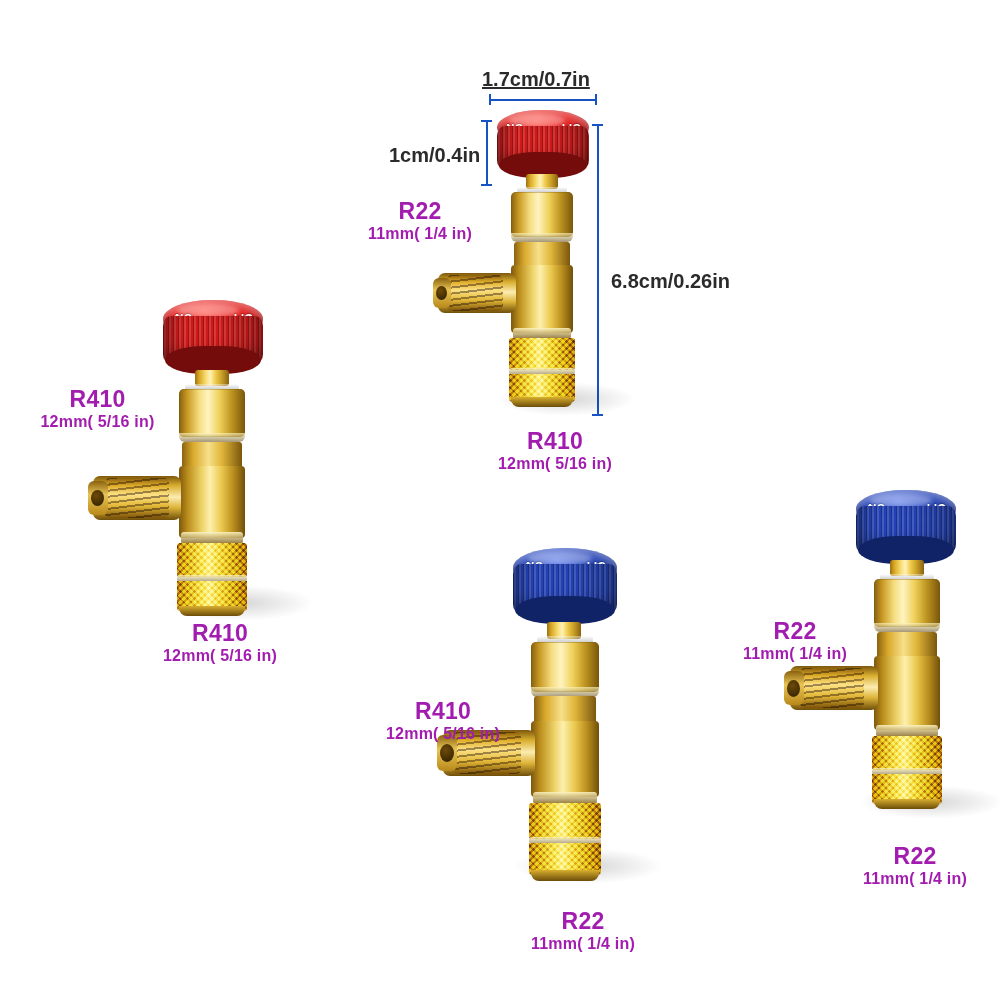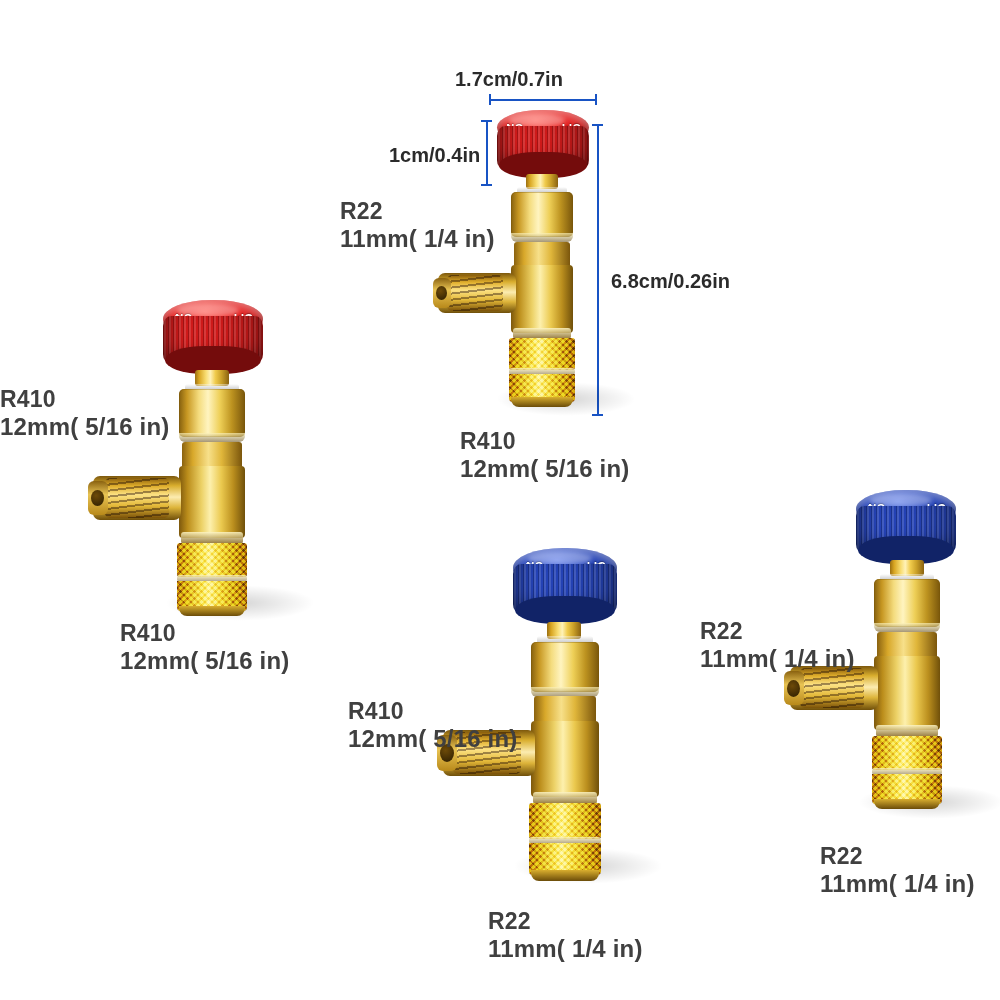--- a/index.html
+++ b/index.html
@@ -8,29 +8,29 @@
     background:#ffffff;
     font-family:"Liberation Sans", sans-serif;
     overflow:hidden;
     position:relative;
   }
   .stage{position:absolute;inset:0;}
 
   
   .label{
     position:absolute;
-    text-align:left;
-    color:#404040;
+    text-align:center;
+    color:#a21caf;
     font-weight:bold;
     line-height:1.18;
     white-space:nowrap;
     letter-spacing:.2px;
   }
   .label .l1{font-size:23px;display:block;}
-  .label .l2{font-size:24px;display:block;}
+  .label .l2{font-size:16px;display:block;}
 
   
   .dim-text{
     position:absolute;
     color:#2b2b2b;
     font-weight:bold;
     font-size:20px;
     white-space:nowrap;
   }
   .dim-h{position:absolute;height:11px;}
@@ -114,21 +114,21 @@
   .shadow{
     position:absolute;border-radius:50%;
     background:radial-gradient(ellipse at center, rgba(0,0,0,.16), rgba(0,0,0,0) 70%);
   }
 </style>
 </head>
 <body>
 
 <div class="stage">
 
-  <div class="dim-text" style="left:455px;top:68px;">1.7cm/0.7in</div>
+  <div class="dim-text" style="left:482px;top:68px;text-decoration:underline;">1.7cm/0.7in</div>
   <div class="dim-h" style="left:489px;top:94px;width:108px;">
     <div class="bar"></div>
       <div class="cap l"></div>
       <div class="cap r"></div>
   </div>
 
   <div class="dim-text" style="left:389px;top:144px;">1cm/0.4in</div>
   <div class="dim-v" style="left:481px;top:120px;height:66px;">
     <div class="bar"></div>
       <div class="cap t"></div>

